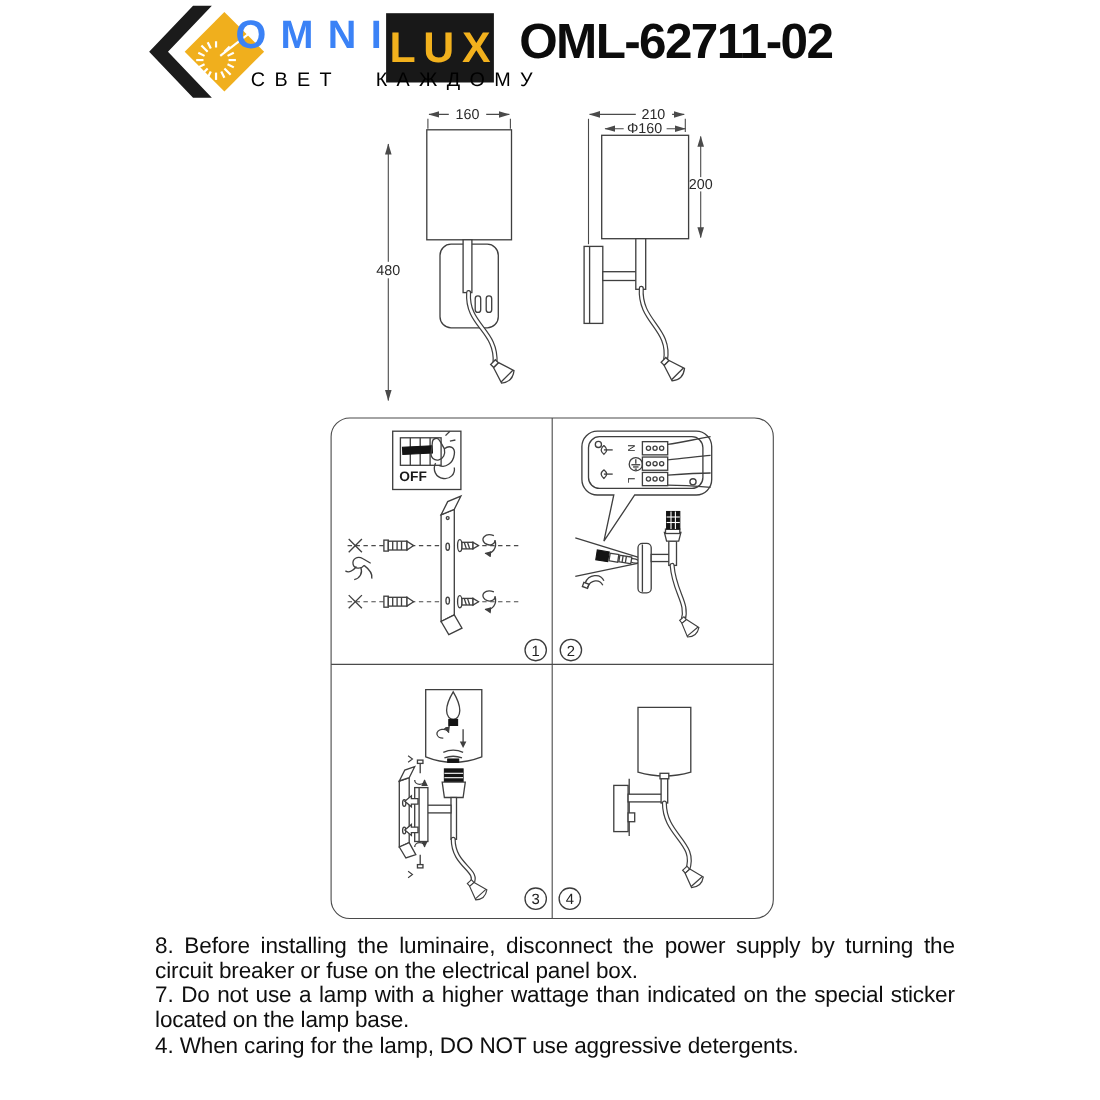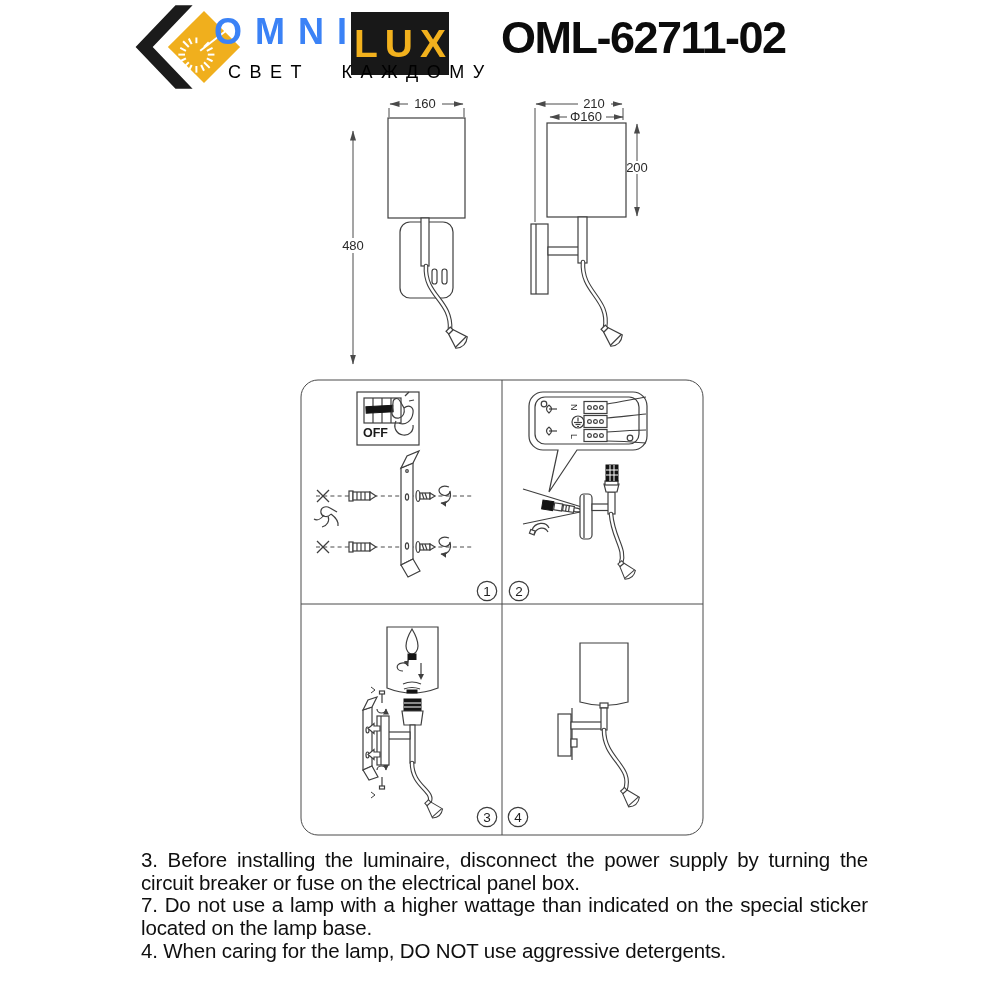--- a/index.html
+++ b/index.html
@@ -10,21 +10,21 @@
   
   .brand-mark{left:128px;top:2px;width:114px;height:90px;}
   .brand-omni{left:214px;top:11px;font-size:36px;font-weight:bold;
               letter-spacing:13px;color:#3b82f6;}
   .brand-luxbox{left:351px;top:12px;width:98px;height:63px;background:#181818;
                 display:flex;align-items:center;justify-content:center;}
   .brand-lux{font-size:39px;font-weight:bold;letter-spacing:7px;color:#F2B11D;
              padding-left:7px;}
   .brand-tagline{left:228px;top:62px;font-size:18px;letter-spacing:8.5px;
                  word-spacing:18px;color:#000000;}
-  .model-number{left:501px;top:12px;font-size:45px;font-weight:bold;
+  .model-number{left:472px;top:12px;font-size:45px;font-weight:bold;
                 letter-spacing:-1.5px;color:#0c0c0c;}
 
   
   svg{overflow:visible;}
   svg text{font-family:"Liberation Sans",sans-serif;fill:#222;}
   .ln{stroke:#3f3f3f;stroke-width:1.2;fill:none;}
   .lnw{stroke:#3f3f3f;stroke-width:1.2;fill:#ffffff;}
   .lnthin{stroke:#4a4a4a;stroke-width:1;fill:none;}
   .dim{stroke:#4a4a4a;stroke-width:1;fill:none;}
   .dimtext{font-size:13px;fill:#2a2a2a;}
@@ -385,16 +385,16 @@
     <use href="#led" transform="translate(625,792) rotate(48) scale(0.9)"></use>
 
     <g class="badge">
       <circle cx="518" cy="817" r="9.7"></circle>
       <text x="518" y="822">4</text>
     </g>
   </g>
 </svg>
 
 <div class="abs instructions">
-  <p>3. Before installing the luminaire, disconnect the power supply by turning the circuit breaker or fuse on the electrical panel box.</p>
+  <p>8. Before installing the luminaire, disconnect the power supply by turning the circuit breaker or fuse on the electrical panel box.</p>
   <p>7. Do not use a lamp with a higher wattage than indicated on the special sticker located on the lamp base.</p>
   <p>4. When caring for the lamp, DO NOT use aggressive detergents.</p>
 </div>
 
 </body></html>

